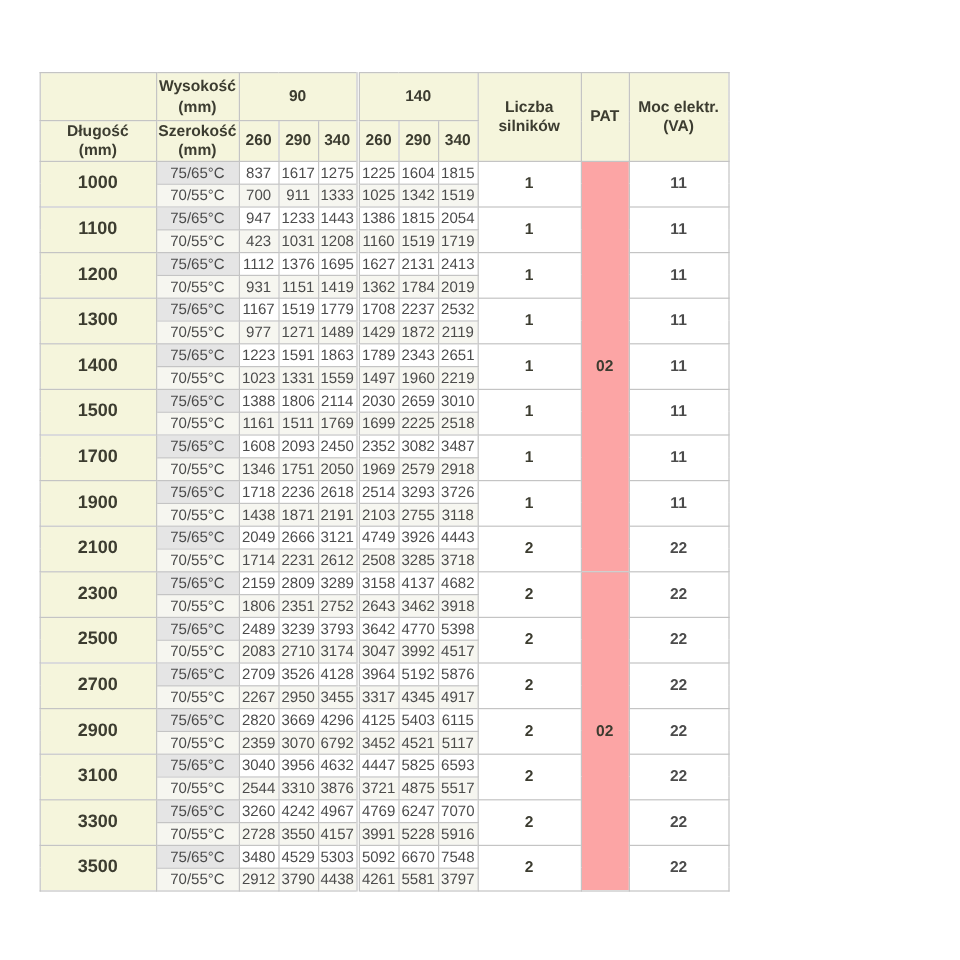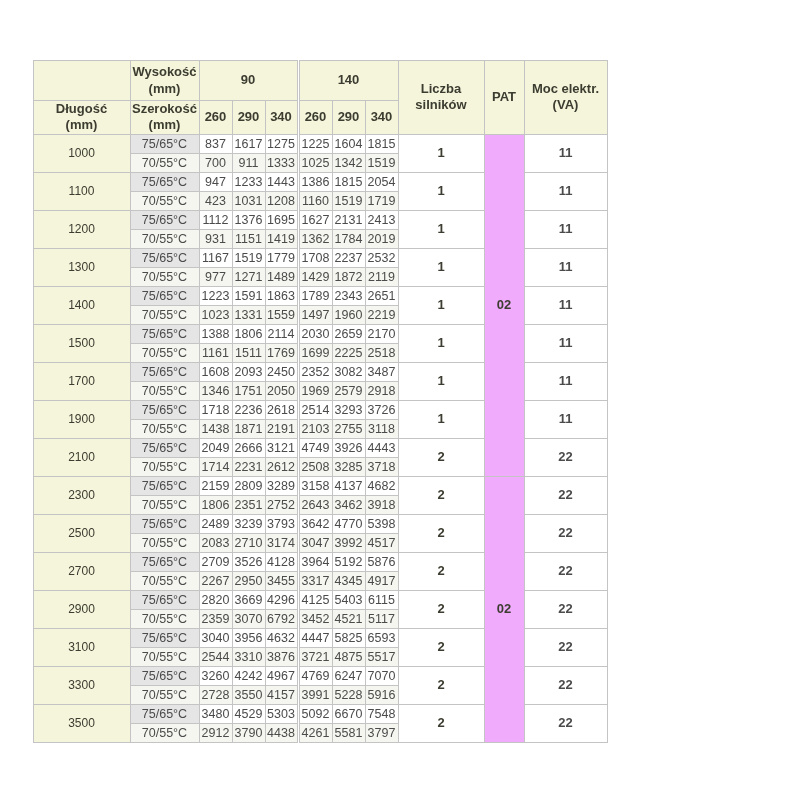--- a/index.html
+++ b/index.html
@@ -42,29 +42,29 @@
   .h-row2 th{height:32px;}
   tbody td{
     font-size:12.5px;
     color:var(--text-data);
     height:18px;
     line-height:18px;
     white-space:nowrap;
   }
   .c-length{
     background:var(--header-bg);
-    font-weight:normal;
-    font-size:12px;
+    font-weight:bold;
+    font-size:15px;
     color:var(--text-dark);
   }
   .c-temp{background:#e5e5e5;}
   .c-val{background:#fff;}
   .sub-b .c-temp,.sub-b .c-val{background:var(--row-alt);}
   .c-motors{font-weight:bold;color:var(--text-dark);font-size:13px;background:#fff;}
-  .c-pat{font-weight:bold;color:var(--text-dark);font-size:13px;background:#f0abfc;}
+  .c-pat{font-weight:bold;color:var(--text-dark);font-size:13px;background:#fca5a5;}
   .c-power{background:#fff;font-size:13px;font-weight:bold;}
   .grp-start{border-left:3px double var(--border);}
 </style>
 </head>
 <body>
 
 <div class="page">
   <table class="spec">
     <colgroup>
       <col style="width:97px">
@@ -213,21 +213,21 @@
           <td class="c-val">2219</td>
         </tr>
         <tr class="sub-a">
           <td class="c-length" rowspan="2">1500</td>
           <td class="c-temp">75/65°C</td>
           <td class="c-val">1388</td>
           <td class="c-val">1806</td>
           <td class="c-val">2114</td>
           <td class="c-val grp-start">2030</td>
           <td class="c-val">2659</td>
-          <td class="c-val">2170</td>
+          <td class="c-val">3010</td>
           <td class="c-motors" rowspan="2">1</td>
           <td class="c-power" rowspan="2">11</td>
         </tr>
         <tr class="sub-b">
           <td class="c-temp">70/55°C</td>
           <td class="c-val">1161</td>
           <td class="c-val">1511</td>
           <td class="c-val">1769</td>
           <td class="c-val grp-start">1699</td>
           <td class="c-val">2225</td>

